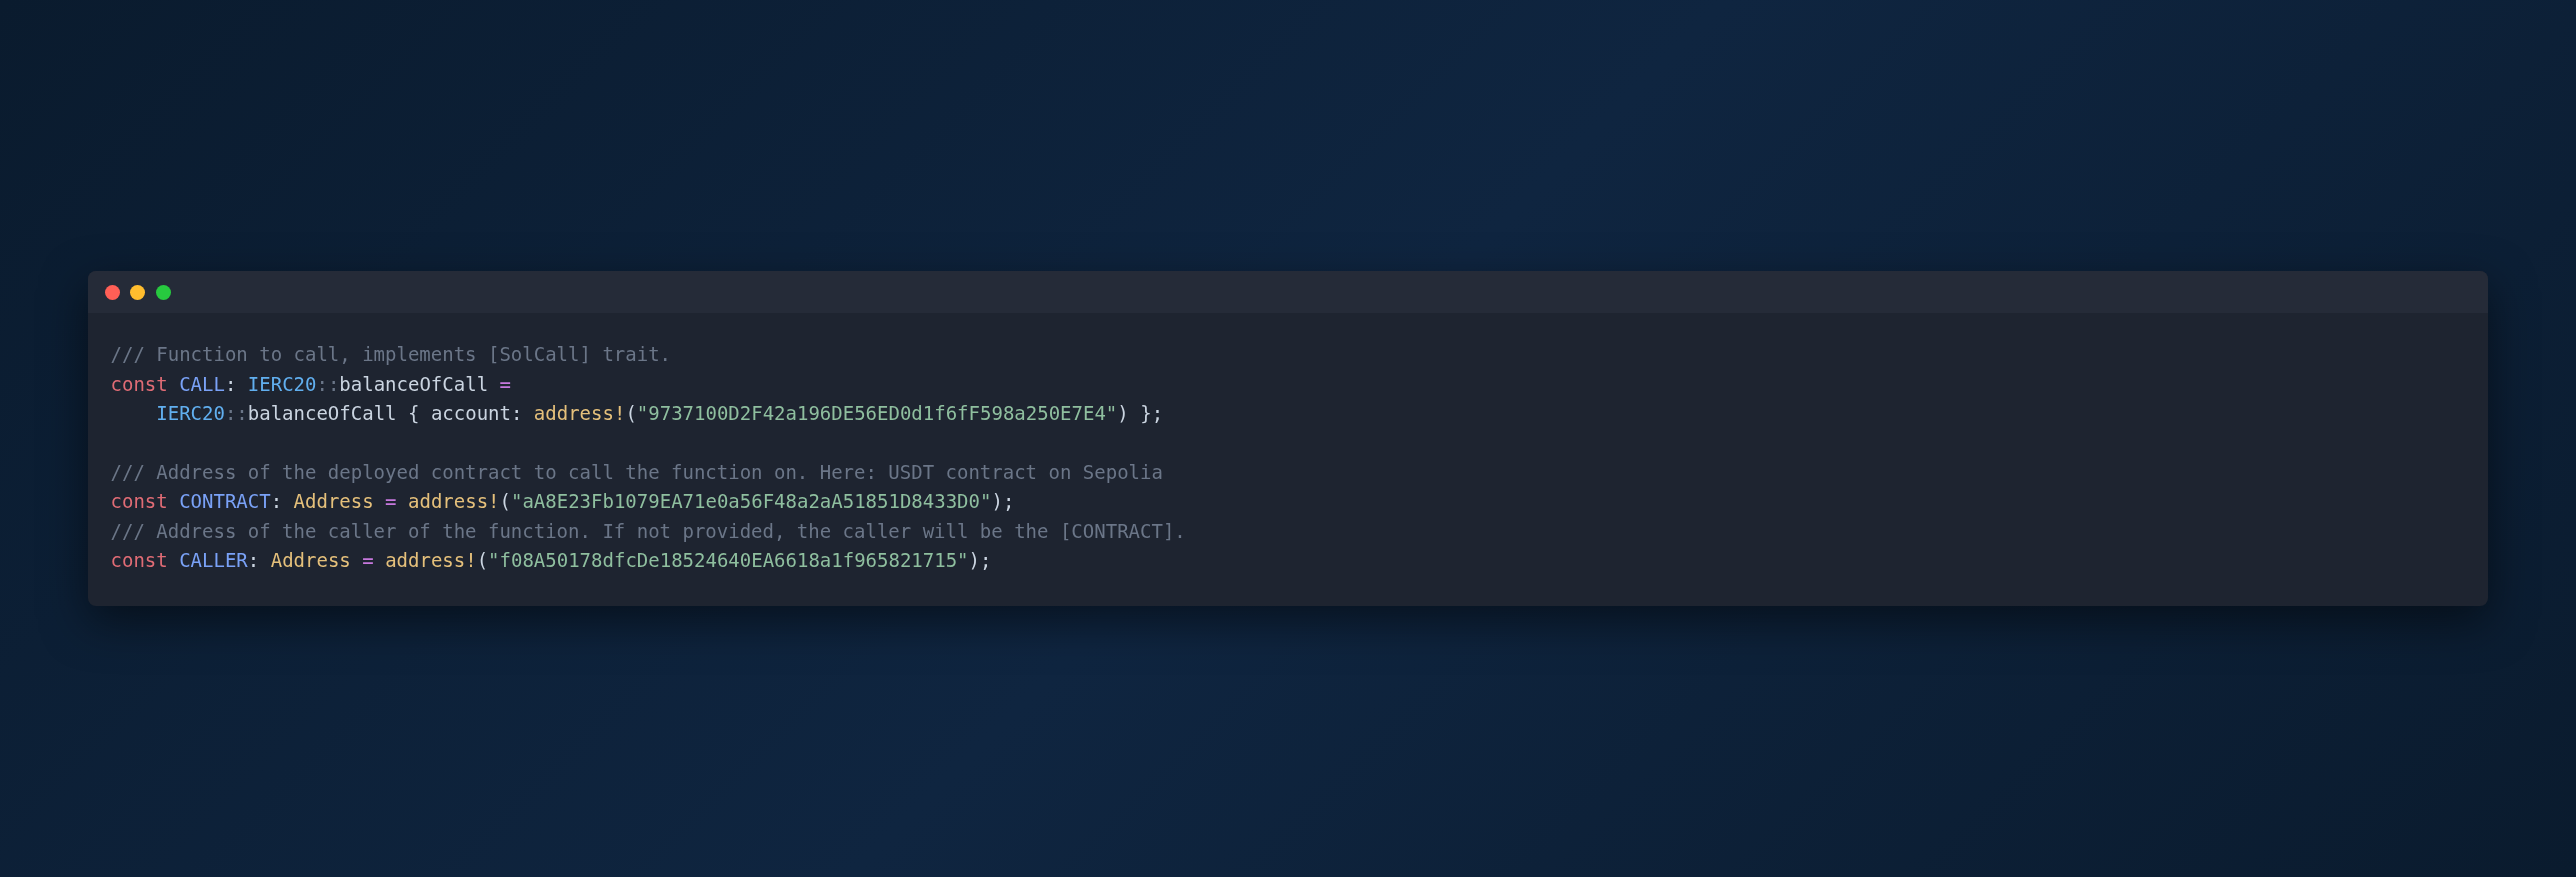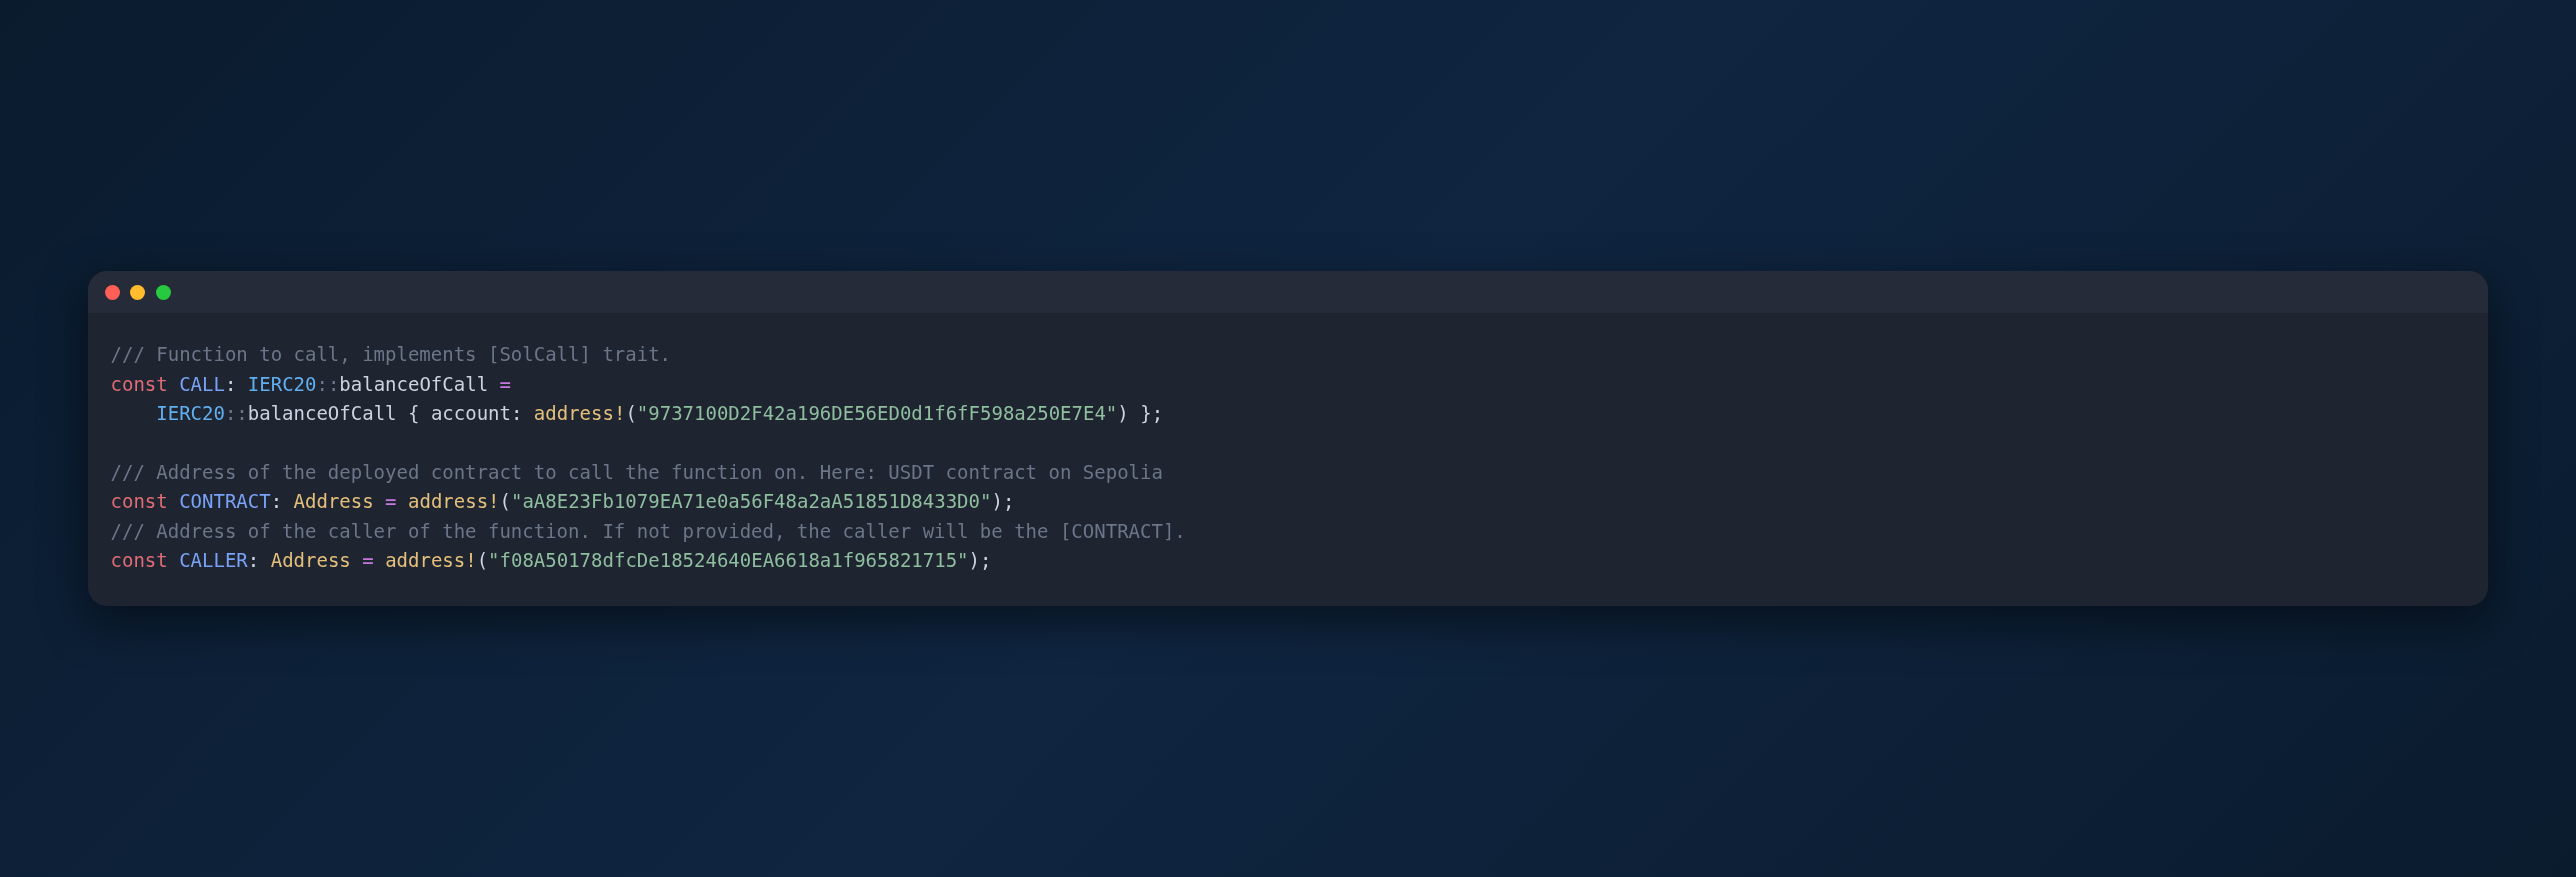--- a/index.html
+++ b/index.html
@@ -7,21 +7,21 @@
     background: linear-gradient(135deg, #0a1b2e 0%, #0f2540 50%, #0a1b2e 100%);
     min-height: 100vh;
     display: flex;
     align-items: center;
     justify-content: center;
     padding: 45px;
     font-family: ui-monospace, "SF Mono", Menlo, Monaco, Consolas, monospace;
   }
   .window {
     background: #1e2430;
-    border-radius: 19px;
+    border-radius: 8px;
     width: 100%;
     max-width: 2400px;
     overflow: hidden;
     box-shadow: 0 15px 45px rgba(0,0,0,0.5);
   }
   .titlebar {
     background: #252b38;
     padding: 13.5px 16.5px;
     display: flex;
     gap: 10.5px;

